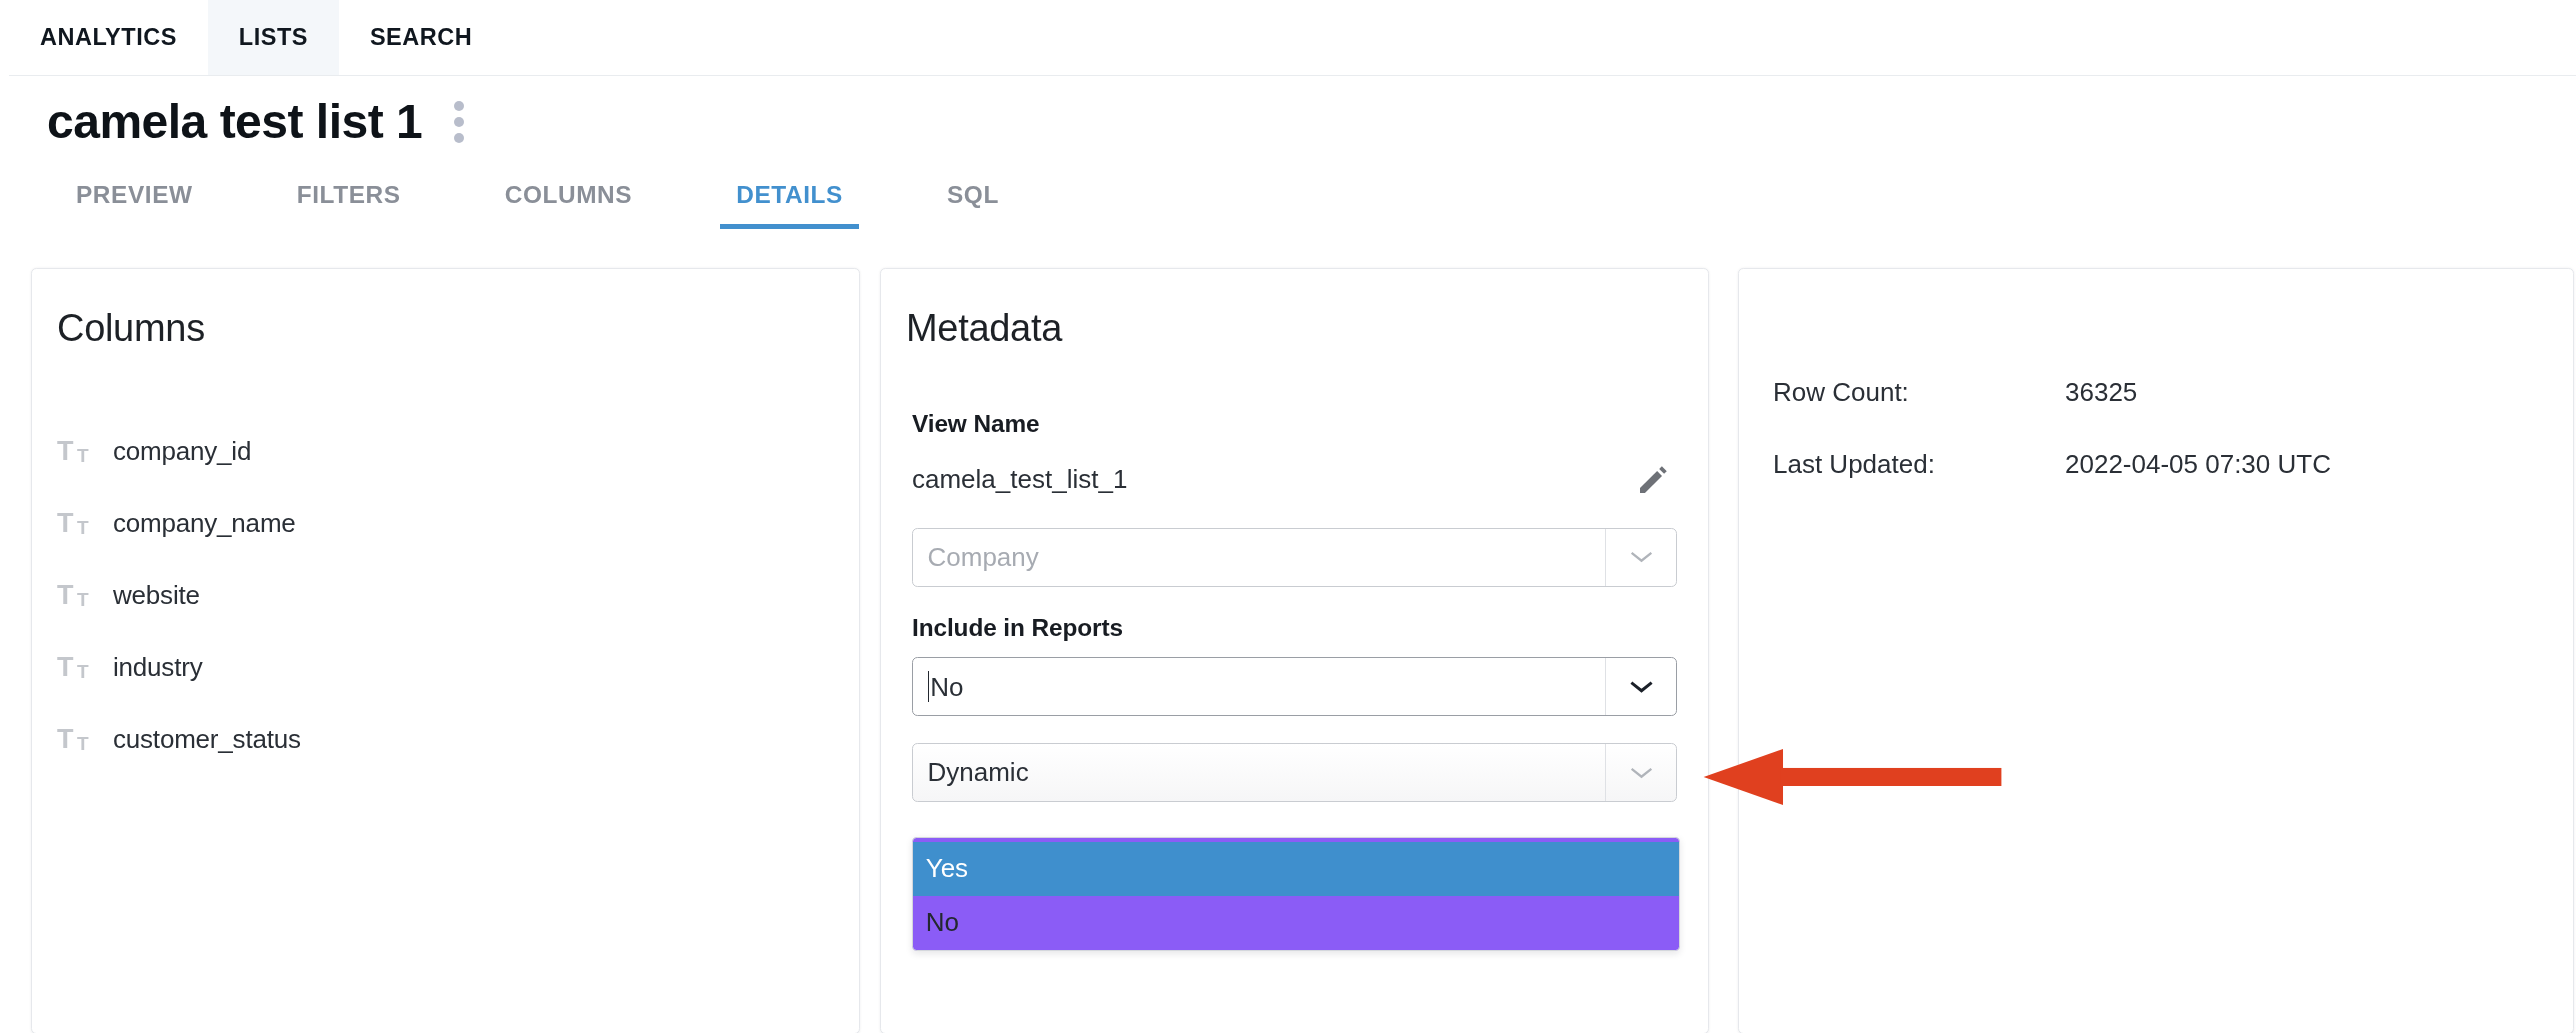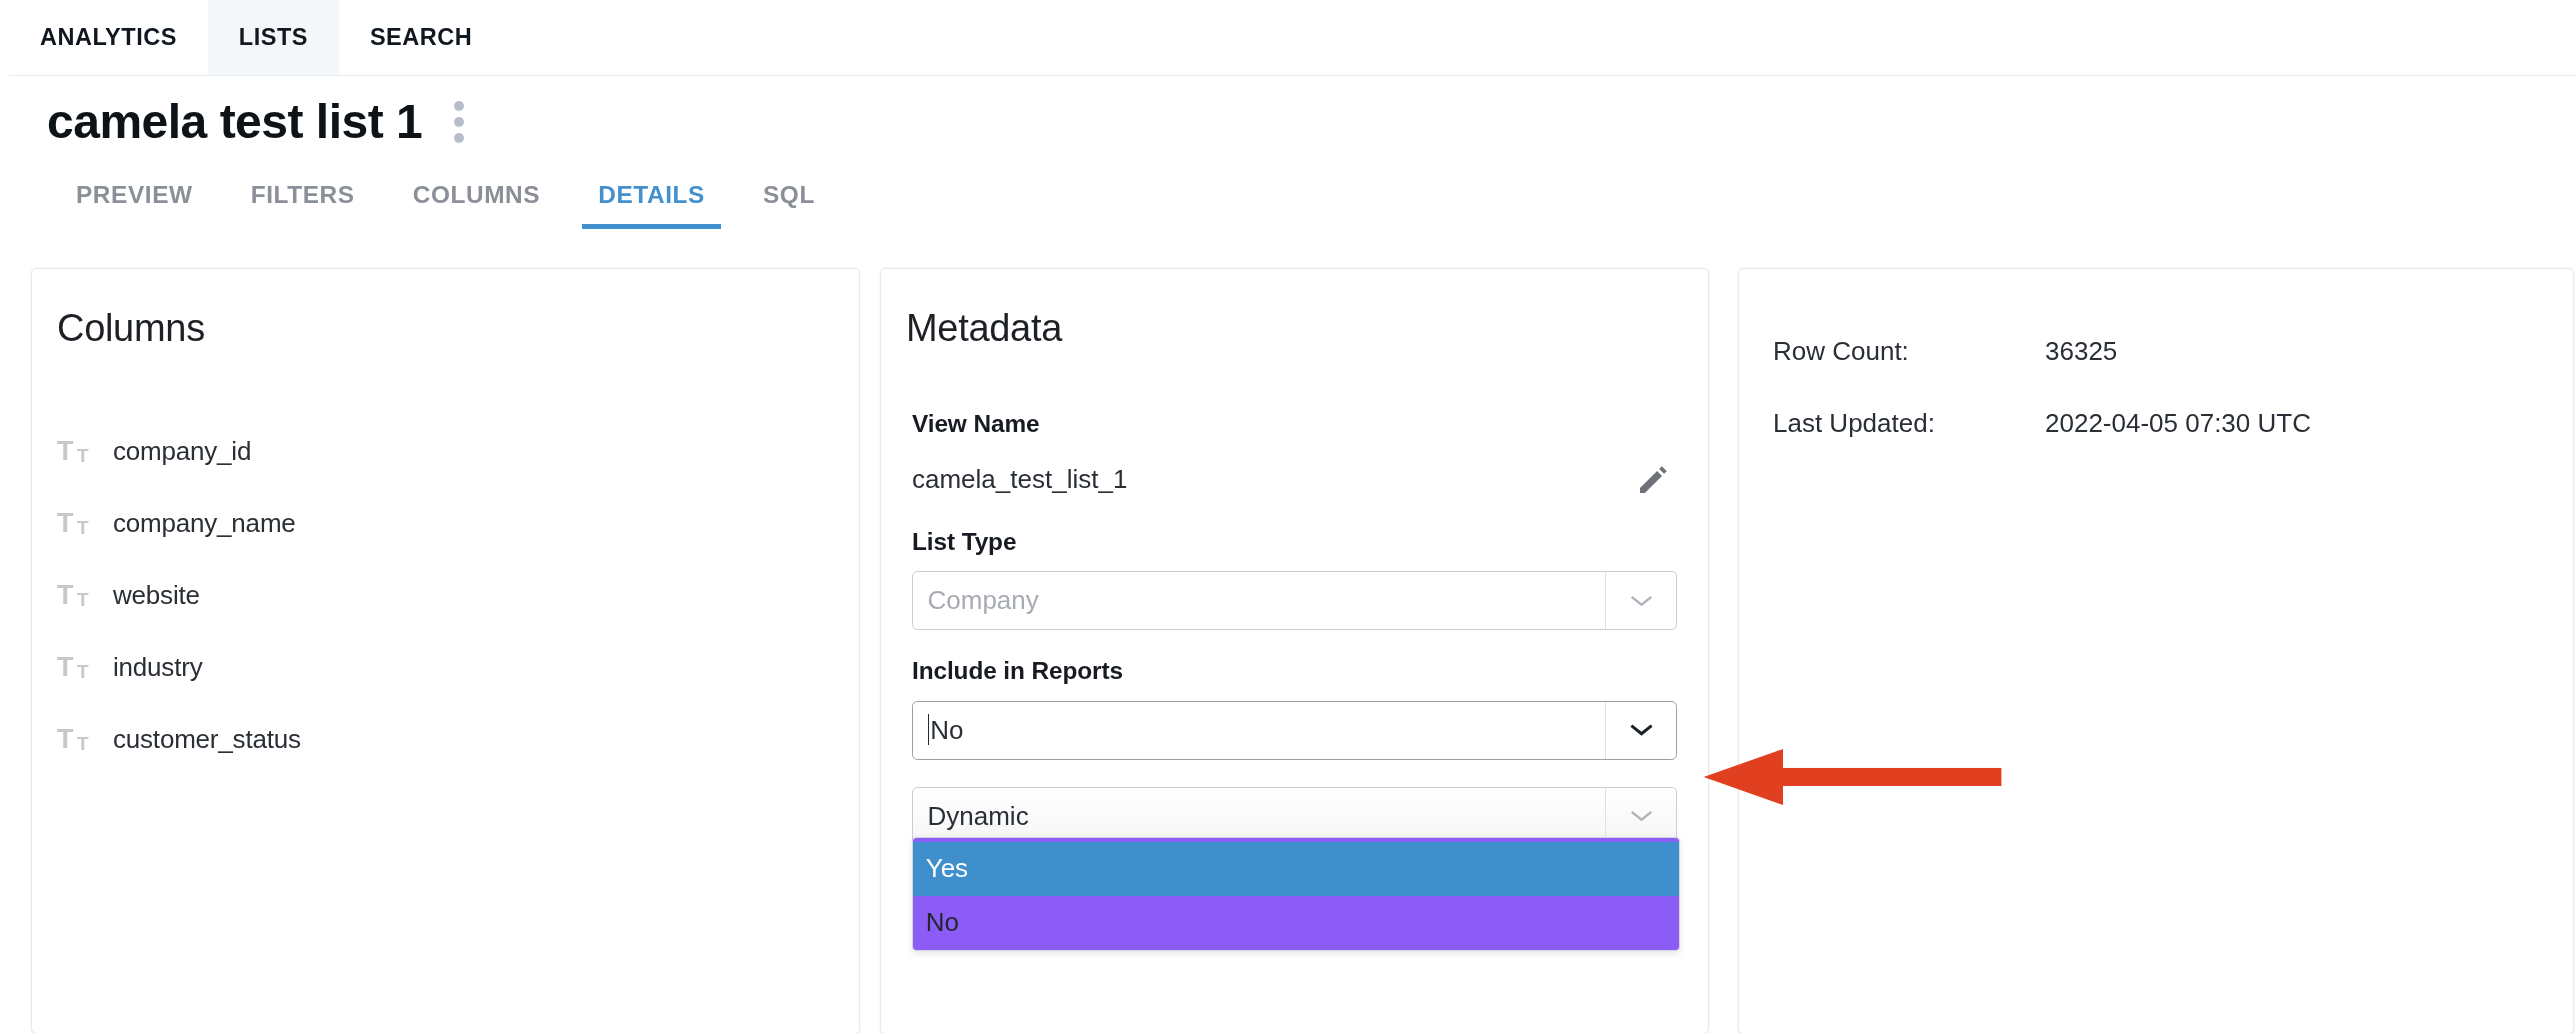--- a/index.html
+++ b/index.html
@@ -77,20 +77,21 @@
   
   .subtabs {
     position: absolute;
     top: 168px; left: 0;
     width: 2192px;
     height: 80px;
     display: flex;
     align-items: flex-start;
     padding-left: 47px;
     border-bottom: 0.9px solid #ffffff;
+    gap: 46px;
   }
   .subtab {
     position: relative;
     padding: 12.7px 29px 20px 29px;
     font-size: 24.4px;
     font-weight: 600;
     letter-spacing: 0.6px;
     color: #8a8f98;
     cursor: pointer;
     user-select: none;
@@ -265,24 +266,25 @@
   }
   .dd-option.selected {
     background: #3f8fcd;
     color: #ffffff;
   }
 
   
   .stats-body { padding: 0 34px; margin-top: 67px; }
   .stat-row {
     display: flex;
-    align-items: flex-start;
+    align-items: flex-end;
     height: 72px;
     font-size: 26px;
     color: #2a2f36;
+    gap: 20px;
   }
   .stat-label { width: 272px; flex: none; }
   .stat-value { }
 
   
   .arrow {
     position: absolute;
     left: 1703px;
     top: 749px;
     width: 299px;
@@ -392,21 +394,20 @@
         <span class="viewname-value">camela_test_list_1</span>
         <span class="pencil">
           <svg width="38" height="38" viewBox="0 0 24 24">
             <path d="M3.8 17.1 L14.6 6.3 L17.7 9.4 L6.9 20.2 L3.8 20.2 Z" fill="#6e7177"></path>
             <path d="M15.9 5.0 L17.6 3.3 L20.7 6.4 L19.0 8.1 Z" fill="#6e7177"></path>
           </svg>
         </span>
       </div>
 
       <div class="field-block">
-        <div class="field-label">List Type</div>
         <div class="select-box">
           <span class="select-value muted">Company</span>
           <span class="caret-wrap">
             <svg width="25" height="16.3" viewBox="0 0 28 18">
               <path d="M4 5 L14 13 L24 5"></path>
             </svg>
           </span>
         </div>
       </div>
 

